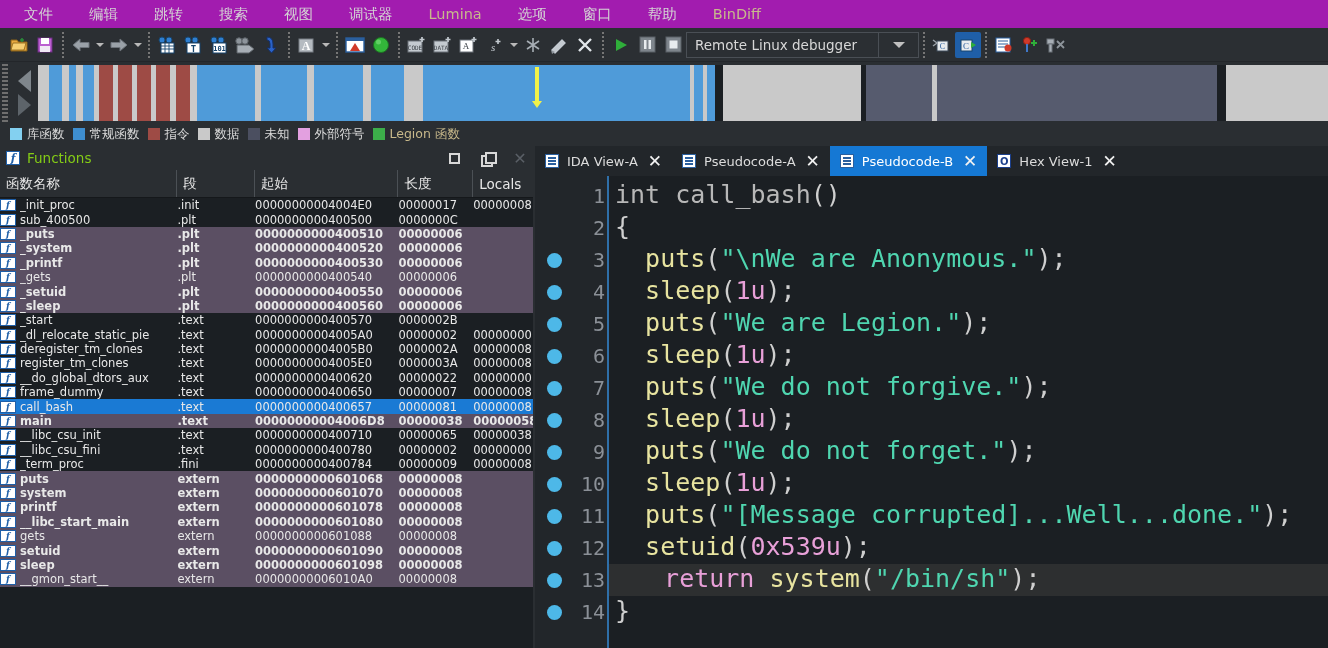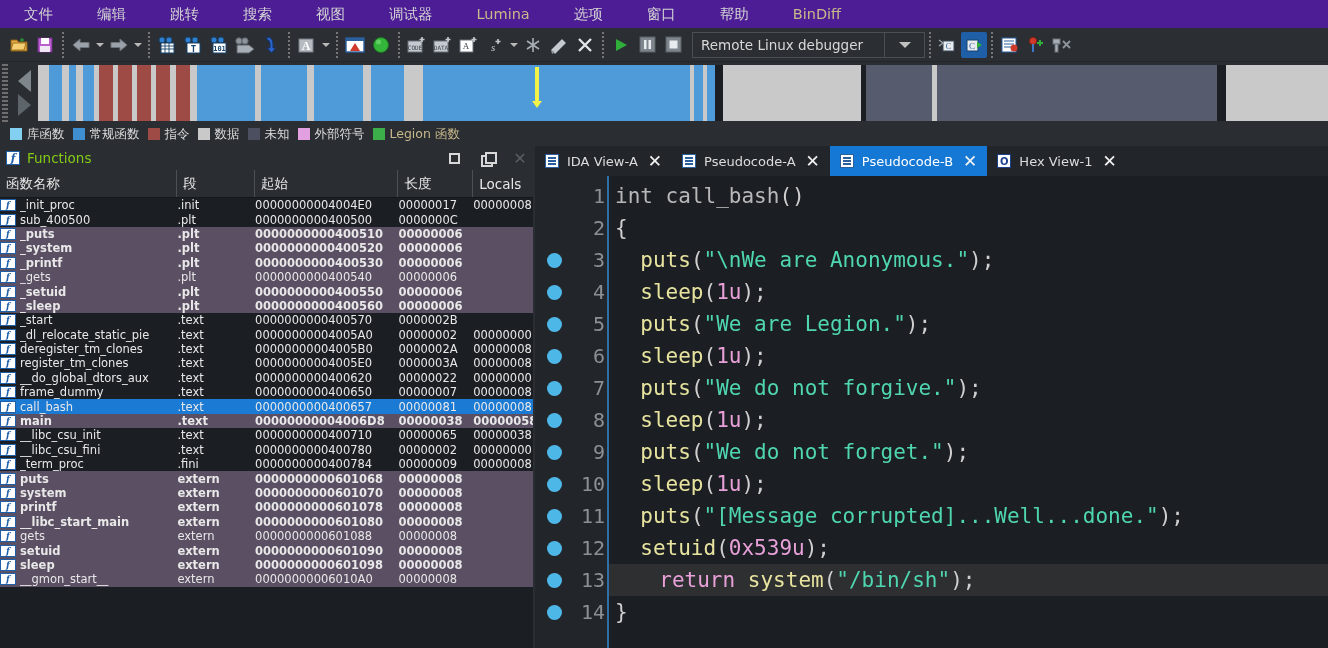--- a/index.html
+++ b/index.html
@@ -6,22 +6,22 @@
   html, body {
     width: 1328px; height: 648px;
     background: #232629;
     font-family: "DejaVu Sans", "Liberation Sans", sans-serif;
     overflow: hidden;
   }
   #app { position: relative; width: 1328px; height: 648px; background: #2a2e32; }
 
   
   .menubar {
-    height: 28px; background: #4c1d95; display: flex; align-items: center;
-    padding-left: 10px; gap: 16px;
+    height: 28px; background: #a21caf; display: flex; align-items: center;
+    padding-left: 10px; gap: 8px;
   }
   .menu-item {
     color: #d4d4d4; font-size: 14.5px; padding: 3px 14px; cursor: default;
     white-space: nowrap; line-height: 20px;
   }
   .menu-item.accent { color: #c8b98b; }
 
   
   .toolbar {
     height: 34px; background: #2b2f33; display: flex; align-items: center;
@@ -36,21 +36,21 @@
     background-image: repeating-linear-gradient(to bottom, #767676 0 2px, transparent 2px 4px);
   }
   .tb-arrow { width: 12px; height: 26px; display:flex; align-items:center; justify-content:center; }
   .tb-arrow::after {
     content:''; width:0;height:0;border-left:4px solid transparent;border-right:4px solid transparent;
     border-top:4px solid #b9b9b9;
   }
   .combo {
     height: 26px; width: 193px; background: #2b2f33; border: 1px solid #4a4f55;
     color: #d8d8d8; font-size: 13.5px; display: flex; align-items: center;
-    padding-left: 8px; margin-left: 6px;
+    padding-left: 8px; 
   }
   .combo-btn {
     width: 40px; height: 26px; background: #2b2f33; border: 1px solid #4a4f55; border-left: none;
     display: flex; align-items: center; justify-content: center;
   }
   .combo-btn::after {
     content:''; width:0;height:0;border-left:6px solid transparent;border-right:6px solid transparent;
     border-top:6px solid #c0c0c0;
   }
 
@@ -164,22 +164,22 @@
   .codearea { flex: 1; background: #1b1f23; display: flex; overflow: hidden; position: relative; }
   .gutter-dots { width: 38px; background: #22262a; padding-top: 4px; }
   .dotcell { height: 32px; display: flex; align-items: center; justify-content: center; }
   .bpdot { width: 15px; height: 15px; border-radius: 50%; background: #4db8e8; }
   .linenums { width: 34px; background: #22262a; padding-top: 4px; text-align: right;
               padding-right: 2px; }
   .lncell { height: 32px; display: flex; align-items: center; justify-content: flex-end;
             color: #8b9097; font-size: 20px;
             font-family: "DejaVu Sans Mono", "Liberation Mono", monospace; }
   .codelines { flex: 1; padding-top: 4px; border-left: 2px solid #2f6fa8; position: relative; }
-  .cline { height: 32px; display: flex; align-items: center; padding-left: 6px;
-           font-family: "DejaVu Sans Mono", "Liberation Mono", monospace; font-size: 21px;
+  .cline { height: 32px; display: flex; padding-left: 6px;
+           font-family: "DejaVu Sans Mono", "Liberation Mono", monospace; font-size: 25px;
            white-space: pre; }
   .cline.cur { background: #2d2f30; }
   .tk-def   { color: #b8b8b8; }
   .tk-fn    { color: #e8e4a0; }
   .tk-str   { color: #4fd6b0; }
   .tk-num   { color: #e8a0d8; }
   .tk-kw    { color: #e8a0d8; margin-left: 19px; }
   .tk-punc  { color: #cfcfcf; }
 </style>
 </head>

